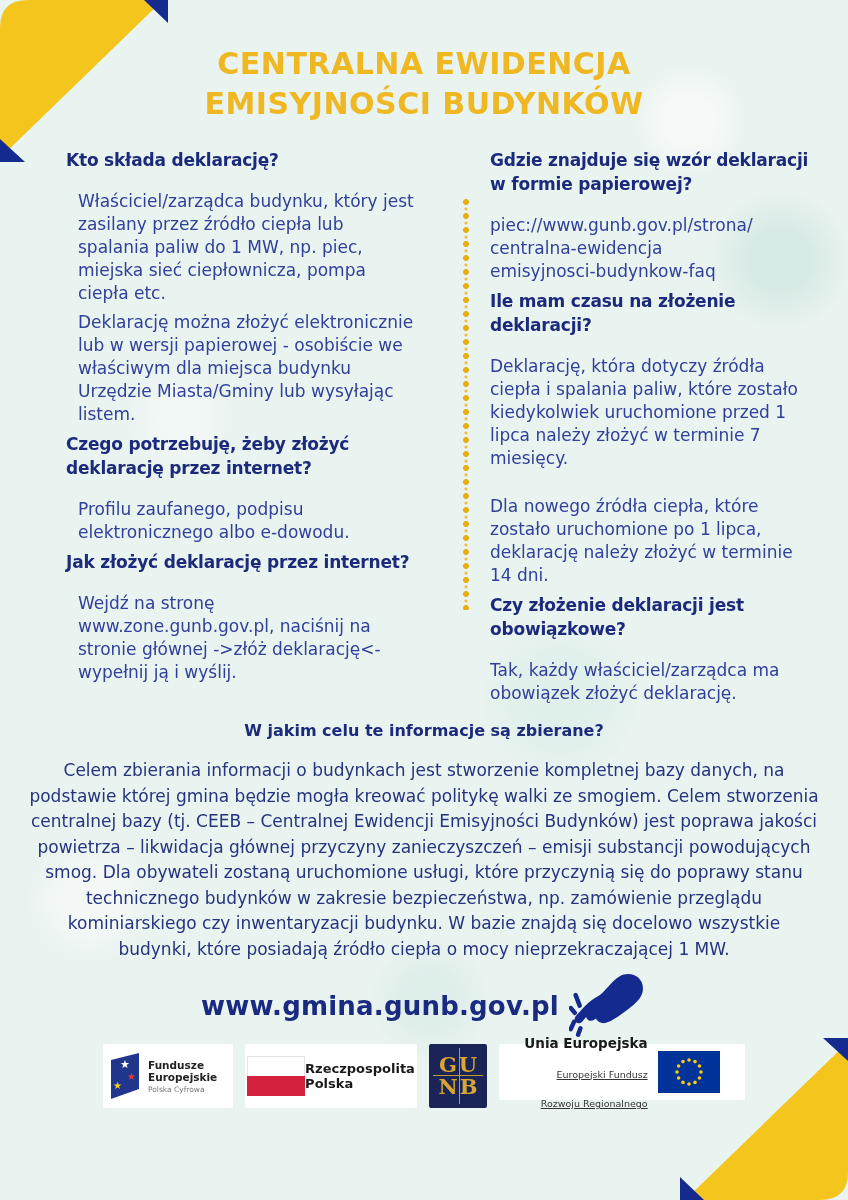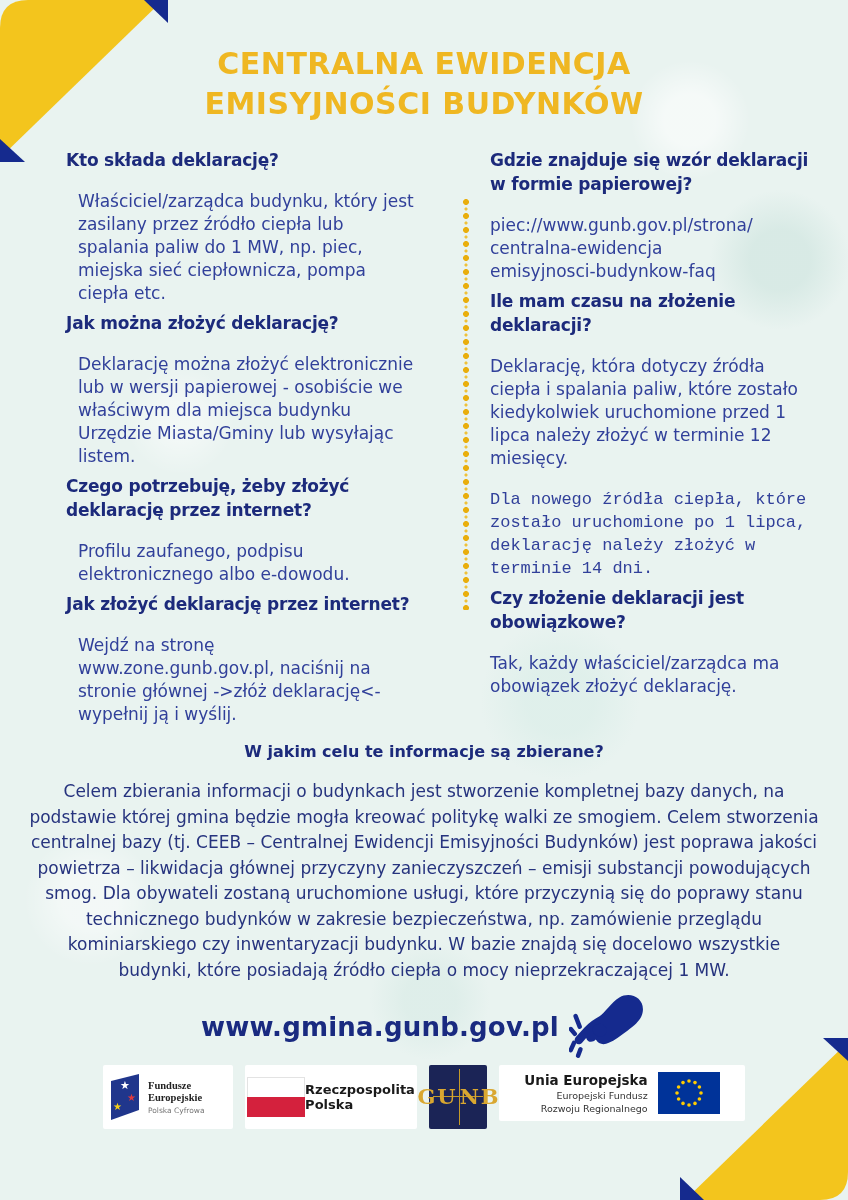--- a/index.html
+++ b/index.html
@@ -55,21 +55,21 @@
     color:#1C2A7B;
   }
   .a{
     margin:0 0 6px;
     font-size:17px;
     line-height:23px;
     color:#31409A;
   }
   .col-left .a{max-width:336px;margin-left:12px;}
   .col-right .a{max-width:342px;}
-  .a.second{margin-top:18px;font-family:Liberation Mono, monospace;}
+  .a.second{margin-top:25px;}
   .a .line{display:block;}
   .purpose-heading{
     margin:10px 0 18px;
     text-align:center;
     font-size:16px;
     font-weight:700;
     color:#1C2A7B;
   }
   .purpose-text{
     width:790px;
@@ -100,45 +100,45 @@
     gap:12px;
   }
   .logo-box{
     background:#fff;
     display:flex;
     align-items:center;
     border-radius:2px;
   }
   .logo-fe{width:122px;height:64px;padding:0 4px;}
   .fe-text{margin-left:5px;}
-  .fe-title{font-size:10.5px;font-weight:700;color:#222;line-height:12px;font-family:Liberation Serif, serif;}
+  .fe-title{font-size:10.5px;font-weight:700;color:#222;line-height:12px;}
   .fe-sub{font-size:7.5px;color:#777;margin-top:2px;}
   .logo-pl{width:172px;height:64px;justify-content:center;}
   .pl-flag{width:58px;}
   .pl-flag .white{height:20px;background:#fff;border:1px solid #E3E3E3;border-bottom:none;box-sizing:border-box;}
   .pl-flag .red{height:20px;background:#D4213D;}
   .pl-text{font-size:13px;font-weight:700;color:#1a1a1a;line-height:15px;}
   .logo-gunb{
     width:58px;height:64px;flex:none;
     background:#1B2456;
-    display:flex;flex-direction:row;align-items:center;justify-content:center;
+    display:flex;flex-direction:column;align-items:center;justify-content:center;
     position:relative;border-radius:2px;
   }
   .logo-gunb::before{content:"";position:absolute;left:4px;right:4px;top:31px;height:1px;background:#C49A2A;}
   .logo-gunb::after{content:"";position:absolute;top:4px;bottom:4px;left:30px;width:1px;background:#C49A2A;}
   .gunb-letters{
     font-family:"DejaVu Serif","Liberation Serif",serif;
     font-weight:700;font-size:21px;line-height:22px;
     color:#D9A730;letter-spacing:2px;text-indent:2px;
     position:relative;z-index:1;
   }
   .logo-eu{width:246px;height:56px;justify-content:center;gap:10px;}
   .eu-text{text-align:right;}
   .eu-title{font-size:13.5px;font-weight:700;color:#1a1a1a;}
-  .eu-sub{font-size:9.5px;color:#333;line-height:11.5px;margin-top:2px;}
+  .eu-sub{font-size:9.5px;color:#333;line-height:11.5px;margin-top:18px;text-decoration:underline;}
 </style>
 </head>
 <body>
 
 <div class="poster">
 
   <svg class="corner tl" width="172" height="166" viewBox="0 0 172 166">
     <path d="M28,0 L163,0 L0,158 L0,28 Q0,0 28,0 Z" fill="#F3C51D"></path>
     <path d="M144,0 L168,0 L168,23 Z" fill="#152A8E"></path>
     <path d="M0,139 L25,162 L0,162 Z" fill="#152A8E"></path>
@@ -154,21 +154,20 @@
     <div>CENTRALNA EWIDENCJA</div>
     <div>EMISYJNOŚCI BUDYNKÓW</div>
   </header>
 
   <main class="columns">
 
     <section class="col-left">
       <h2 class="q">Kto składa deklarację?</h2>
       <p class="a">Właściciel/zarządca budynku, który jest zasilany przez źródło ciepła lub spalania paliw do 1 MW, np. piec, miejska sieć ciepłownicza, pompa ciepła etc.</p>
 
-      <h2 class="q">Jak można złożyć deklarację?</h2>
       <p class="a">Deklarację można złożyć elektronicznie lub w wersji papierowej - osobiście we właściwym dla miejsca budynku Urzędzie Miasta/Gminy lub wysyłając listem.</p>
 
       <h2 class="q">Czego potrzebuję, żeby złożyć deklarację przez internet?</h2>
       <p class="a">Profilu zaufanego, podpisu elektronicznego albo e-dowodu.</p>
 
       <h2 class="q">Jak złożyć deklarację przez internet?</h2>
       <p class="a">Wejdź na stronę www.zone.gunb.gov.pl, naciśnij na stronie głównej -&gt;złóż deklarację&lt;- wypełnij ją i wyślij.</p>
     </section>
 
     <div class="divider-wrap">
@@ -177,21 +176,21 @@
 
     <section class="col-right">
       <h2 class="q">Gdzie znajduje się wzór deklaracji w formie papierowej?</h2>
       <p class="a">
         <span class="line">piec://www.gunb.gov.pl/strona/</span>
         <span class="line">centralna-ewidencja</span>
         <span class="line">emisyjnosci-budynkow-faq</span>
       </p>
 
       <h2 class="q">Ile mam czasu na złożenie deklaracji?</h2>
-      <p class="a">Deklarację, która dotyczy źródła ciepła i spalania paliw, które zostało kiedykolwiek uruchomione przed 1 lipca należy złożyć w terminie 12 miesięcy.</p>
+      <p class="a">Deklarację, która dotyczy źródła ciepła i spalania paliw, które zostało kiedykolwiek uruchomione przed 1 lipca należy złożyć w terminie 7 miesięcy.</p>
       <p class="a second">Dla nowego źródła ciepła, które zostało uruchomione po 1 lipca, deklarację należy złożyć w terminie 14 dni.</p>
 
       <h2 class="q">Czy złożenie deklaracji jest obowiązkowe?</h2>
       <p class="a">Tak, każdy właściciel/zarządca ma obowiązek złożyć deklarację.</p>
     </section>
 
   </main>
 
   <section>
     <h2 class="purpose-heading">W jakim celu te informacje są zbierane?</h2>

